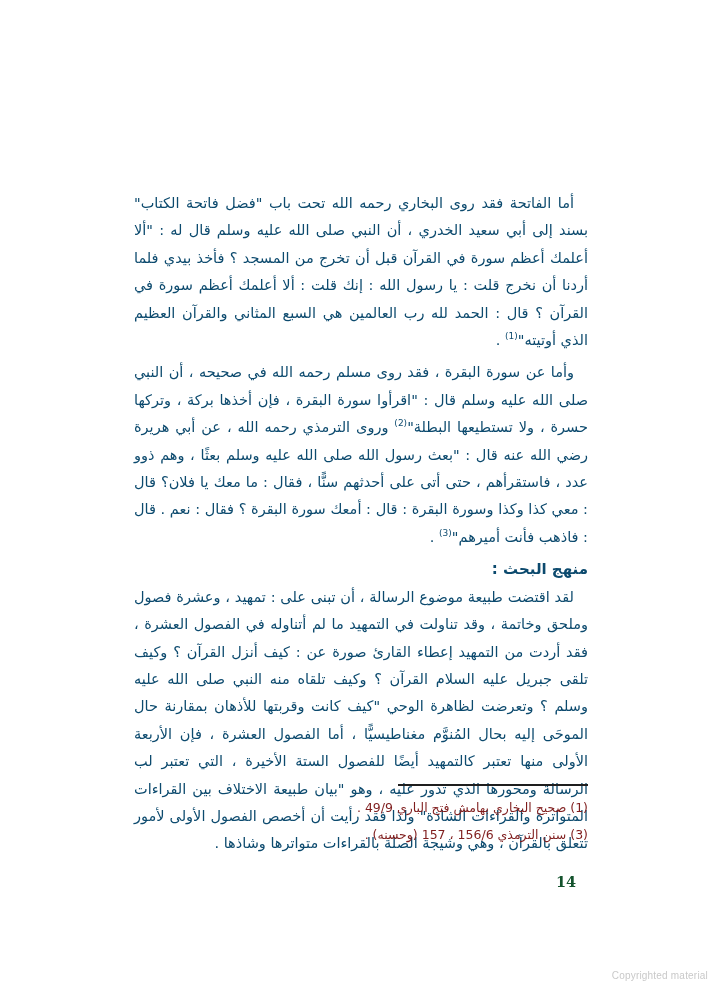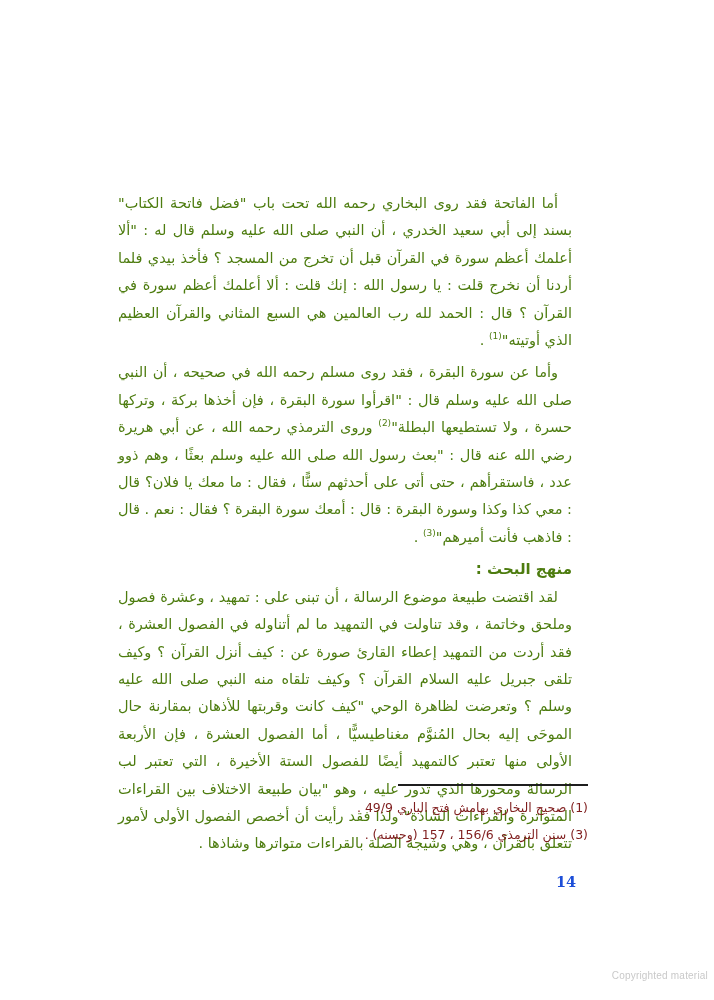--- a/index.html
+++ b/index.html
@@ -11,25 +11,25 @@
     position: relative;
     width: 714px;
     height: 1000px;
     background: #ffffff;
     overflow: hidden;
     font-family: "DejaVu Sans", sans-serif;
   }
   .text-block {
     position: absolute;
     top: 190px;
-    right: 142px;
+    right: 126px;
     width: 454px;
     direction: rtl;
     text-align: justify;
-    color: #4d7c0f;
+    color: #0c4a6e;
     font-size: 14.5px;
     line-height: 27.4px;
   }
   .para {
     margin: 0 0 5px 0;
     text-indent: 14px;
   }
   .para sup {
     font-size: 9px;
     line-height: 0;
@@ -61,21 +61,21 @@
     font-size: 12.5px;
     line-height: 27px;
   }
   .page-number {
     position: absolute;
     top: 873px;
     left: 556px;
     font-family: "DejaVu Serif", serif;
     font-weight: bold;
     font-size: 14.5px;
-    color: #1d4ed8;
+    color: #14532d;
   }
   .watermark {
     position: absolute;
     top: 970px;
     right: 6px;
     direction: ltr;
     font-family: "Liberation Sans", sans-serif;
     font-size: 10px;
     color: #c9c9c9;
     letter-spacing: 0.2px;

